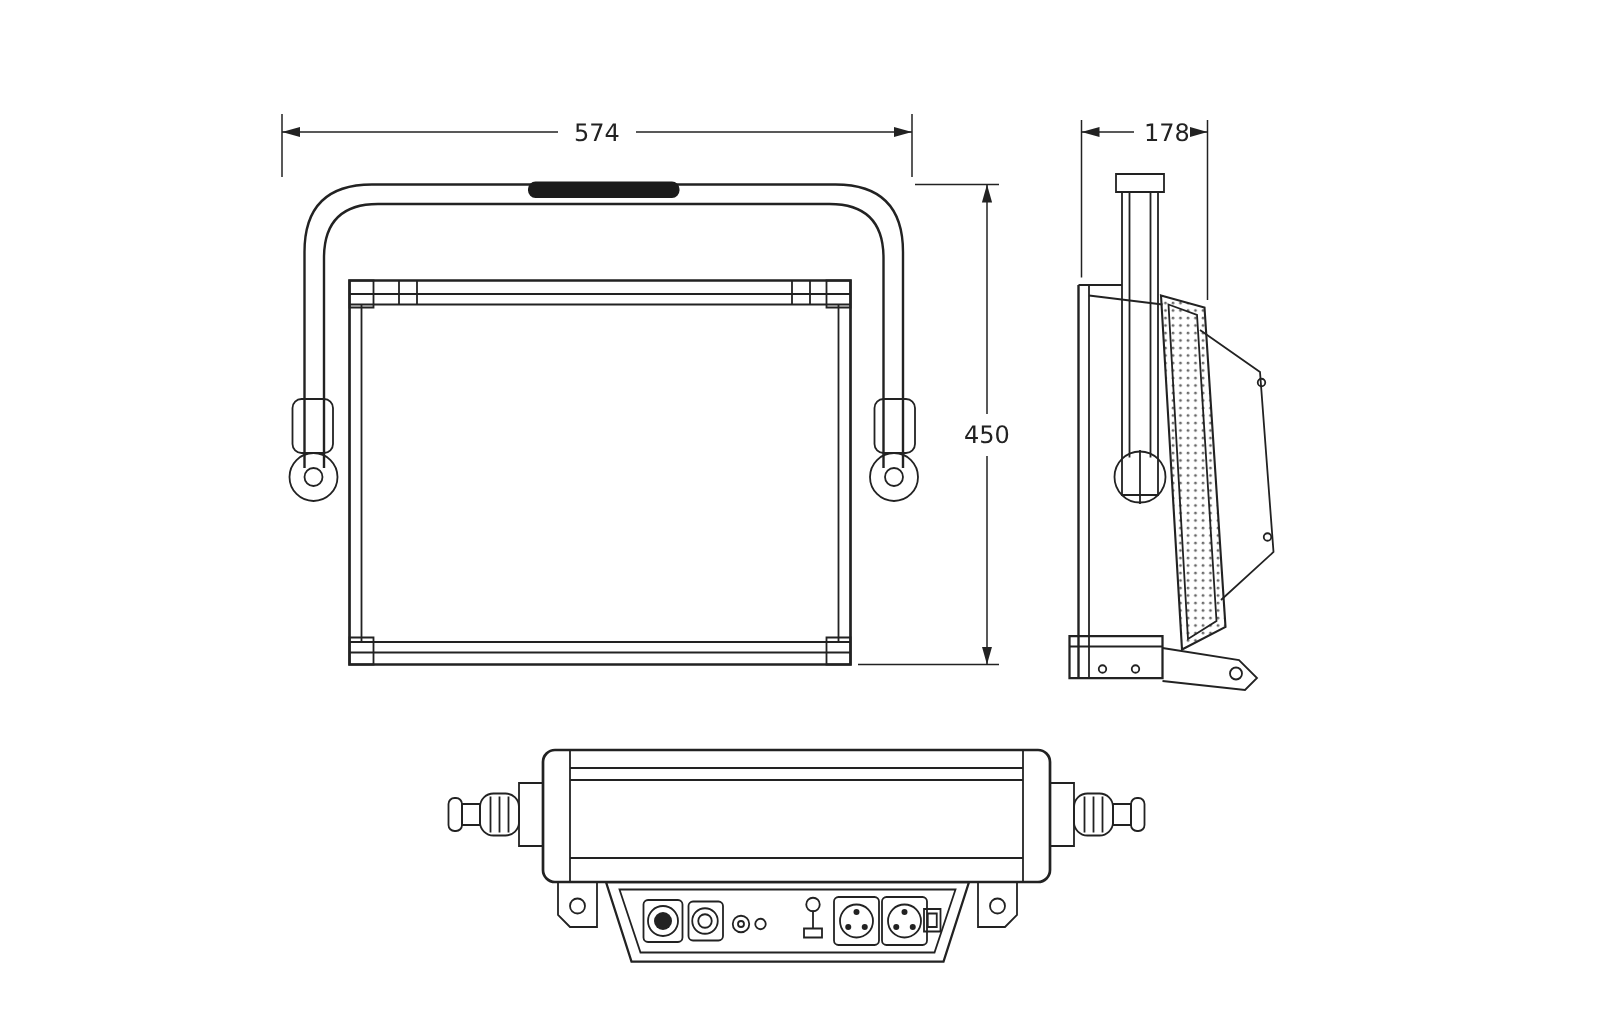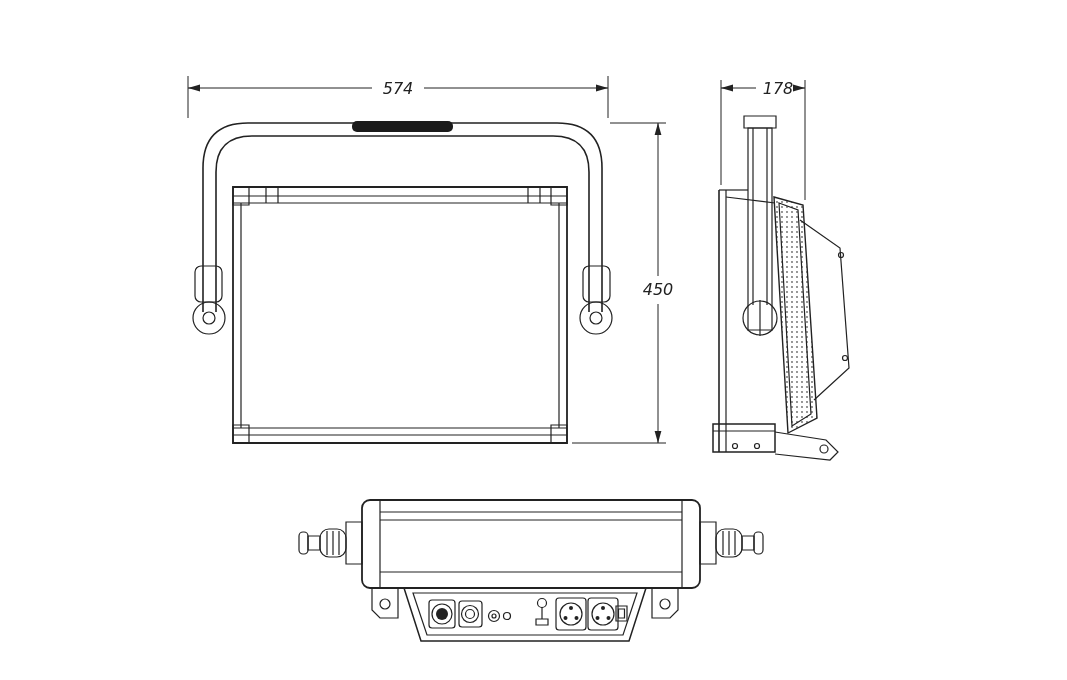--- a/index.html
+++ b/index.html
@@ -2,21 +2,20 @@
 <html><head>
 <meta charset="utf-8">
 <style>
   html,body{margin:0;padding:0;background:#ffffff;}
   .canvas{
     position:relative;
     width:961px;height:680px;
     background:#ffffff;
     font-family:"DejaVu Sans", sans-serif;
     overflow:hidden;
-    font-style:italic;
   }
   svg{position:absolute;top:0;left:0;}
   .dim-text{
     font-family:"DejaVu Sans", sans-serif;
     font-size:16px;
     fill:#222222;
   }
   path,rect,circle,line,ellipse,polygon{vector-effect:non-scaling-stroke;}
 </style>
 </head>

